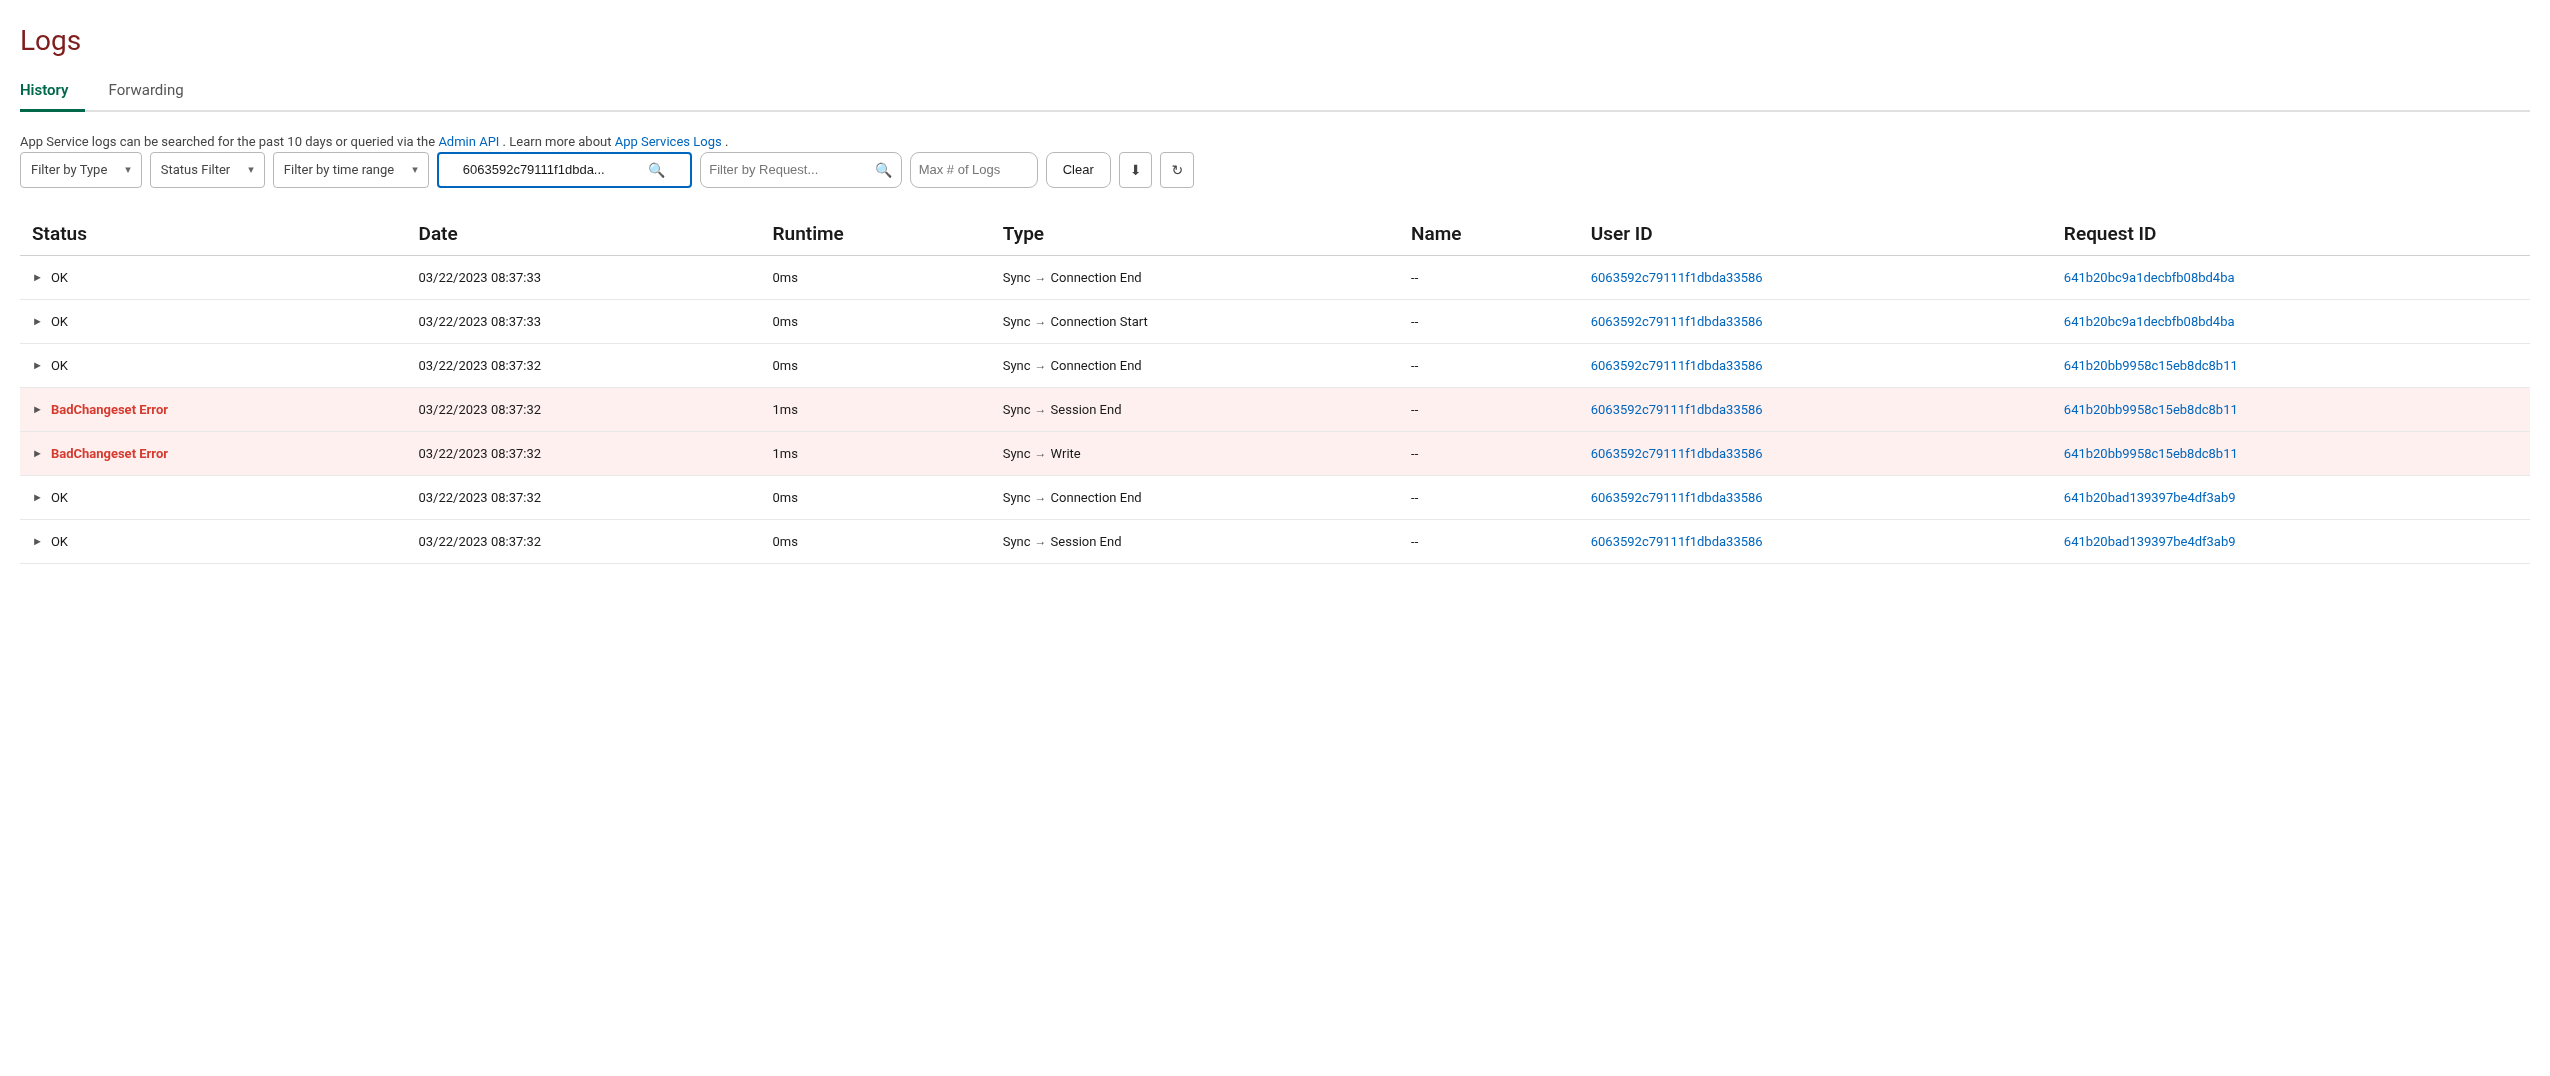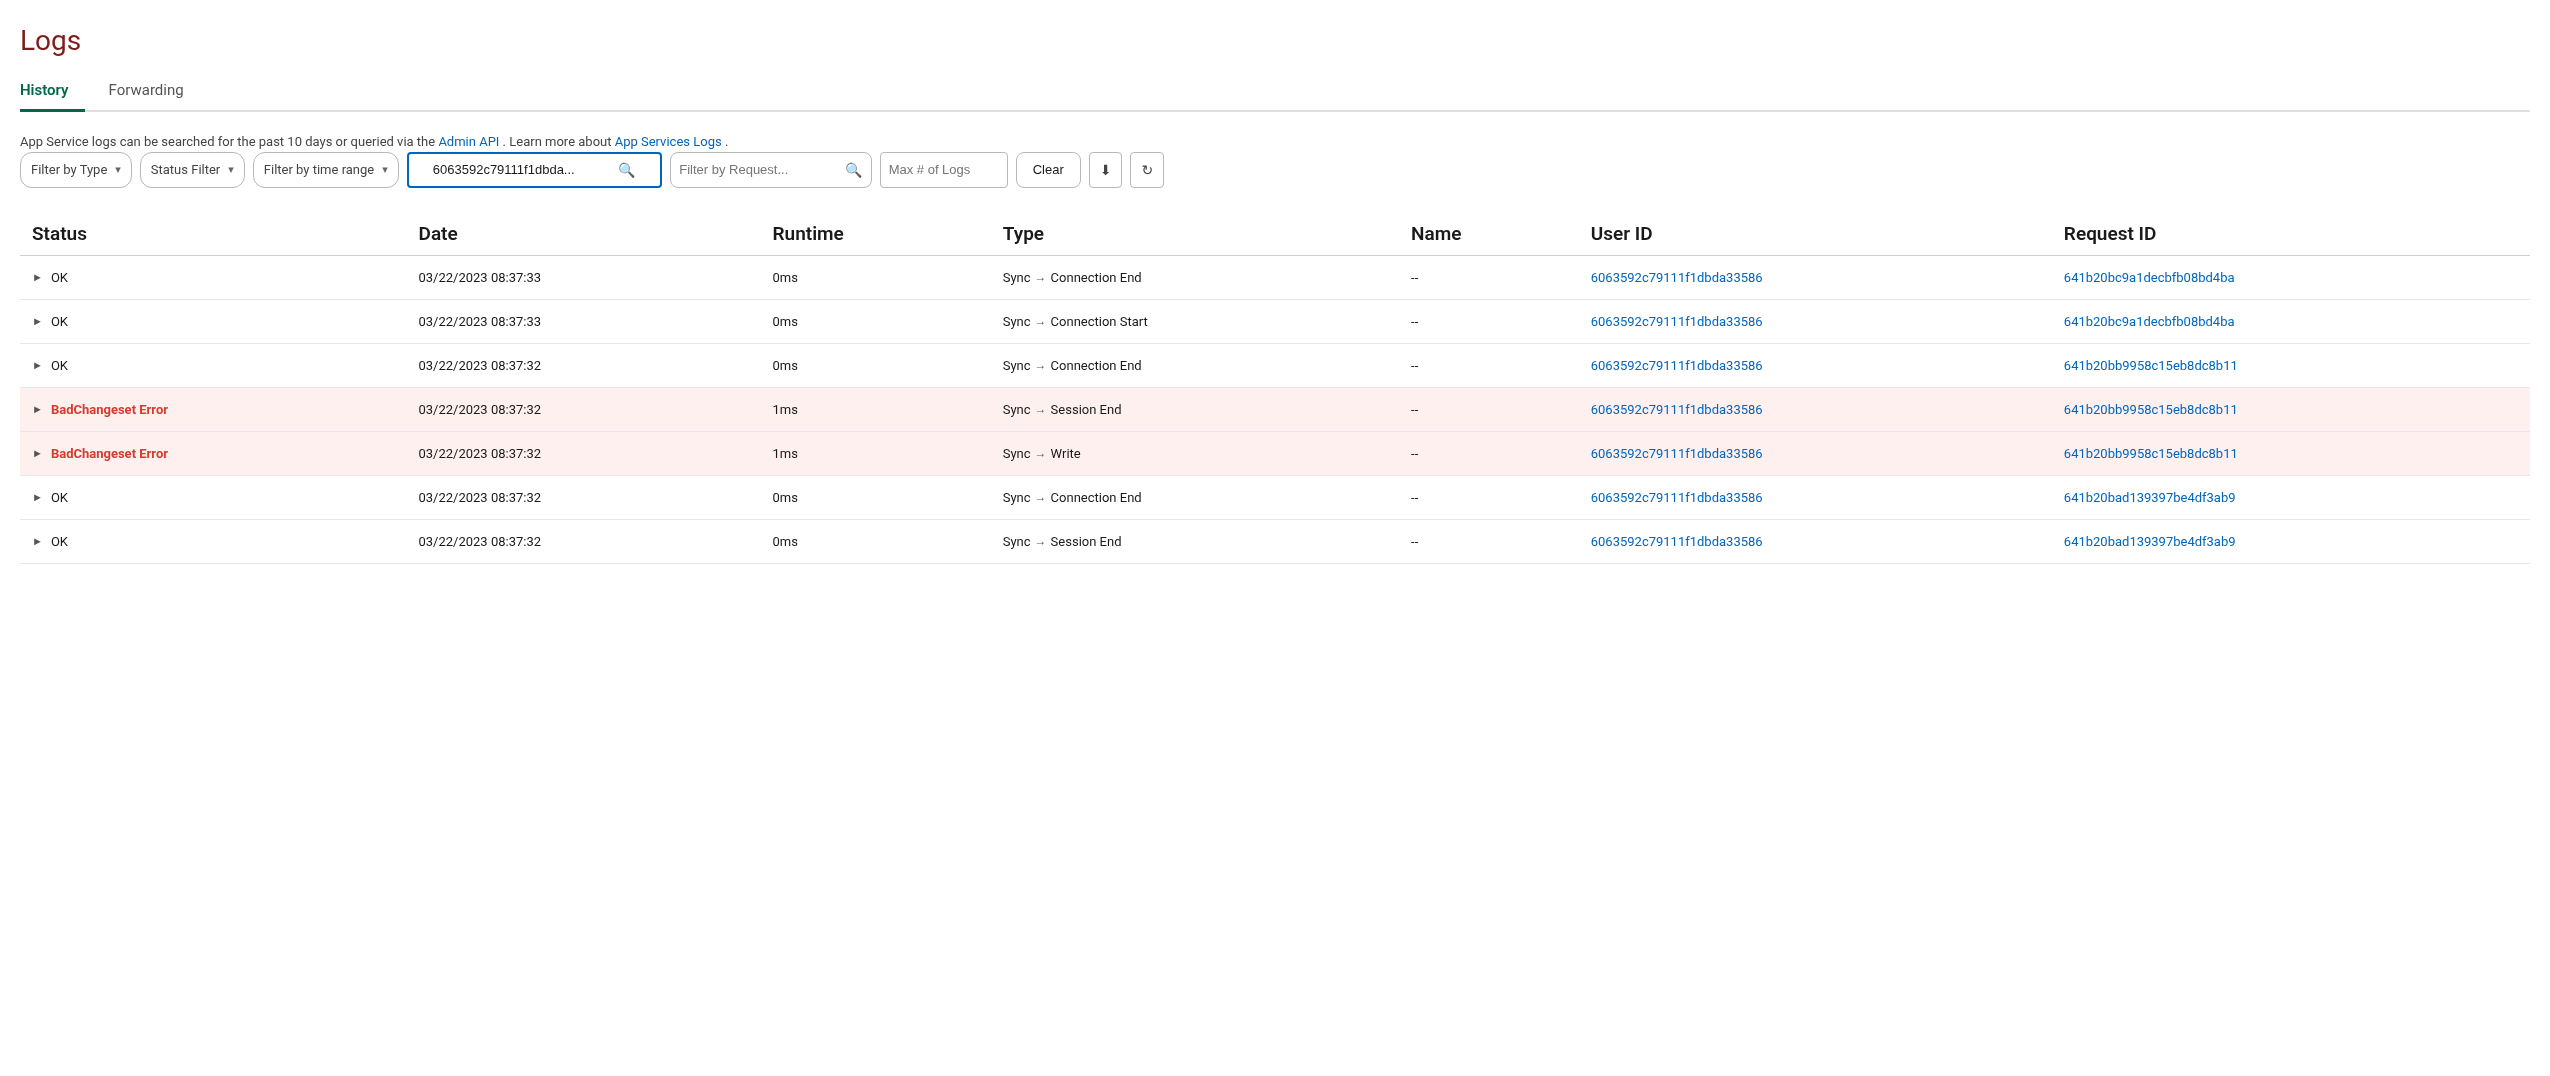--- a/index.html
+++ b/index.html
@@ -49,28 +49,28 @@
       display: flex;
       gap: 8px;
       align-items: center;
       margin-bottom: 24px;
       flex-wrap: wrap;
     }
     .filter-select {
       display: flex;
       align-items: center;
       border: 1px solid #b8b8b8;
-      border-radius: 12px;
+      border-radius: 4px;
       padding: 6px 10px;
       cursor: pointer;
       background: #fff;
       font-size: 13px;
       color: #444;
       height: 36px;
-      gap: 8px;
+      gap: 18px;
     }
     .filter-select .chevron {
       font-size: 11px;
       color: #666;
     }
     .filter-search {
       display: flex;
       align-items: center;
       border: 2px solid #0065bd;
       border-radius: 4px;
@@ -104,21 +104,21 @@
       border: none;
       outline: none;
       font-size: 13px;
       color: #999;
       width: 160px;
     }
     .filter-maxlogs {
       display: flex;
       align-items: center;
       border: 1px solid #b8b8b8;
-      border-radius: 4px;
+      border-radius: 9px;
       padding: 4px 8px;
       background: #fff;
       height: 36px;
       gap: 6px;
     }
     .filter-maxlogs input {
       border: none;
       outline: none;
       font-size: 13px;
       color: #999;

